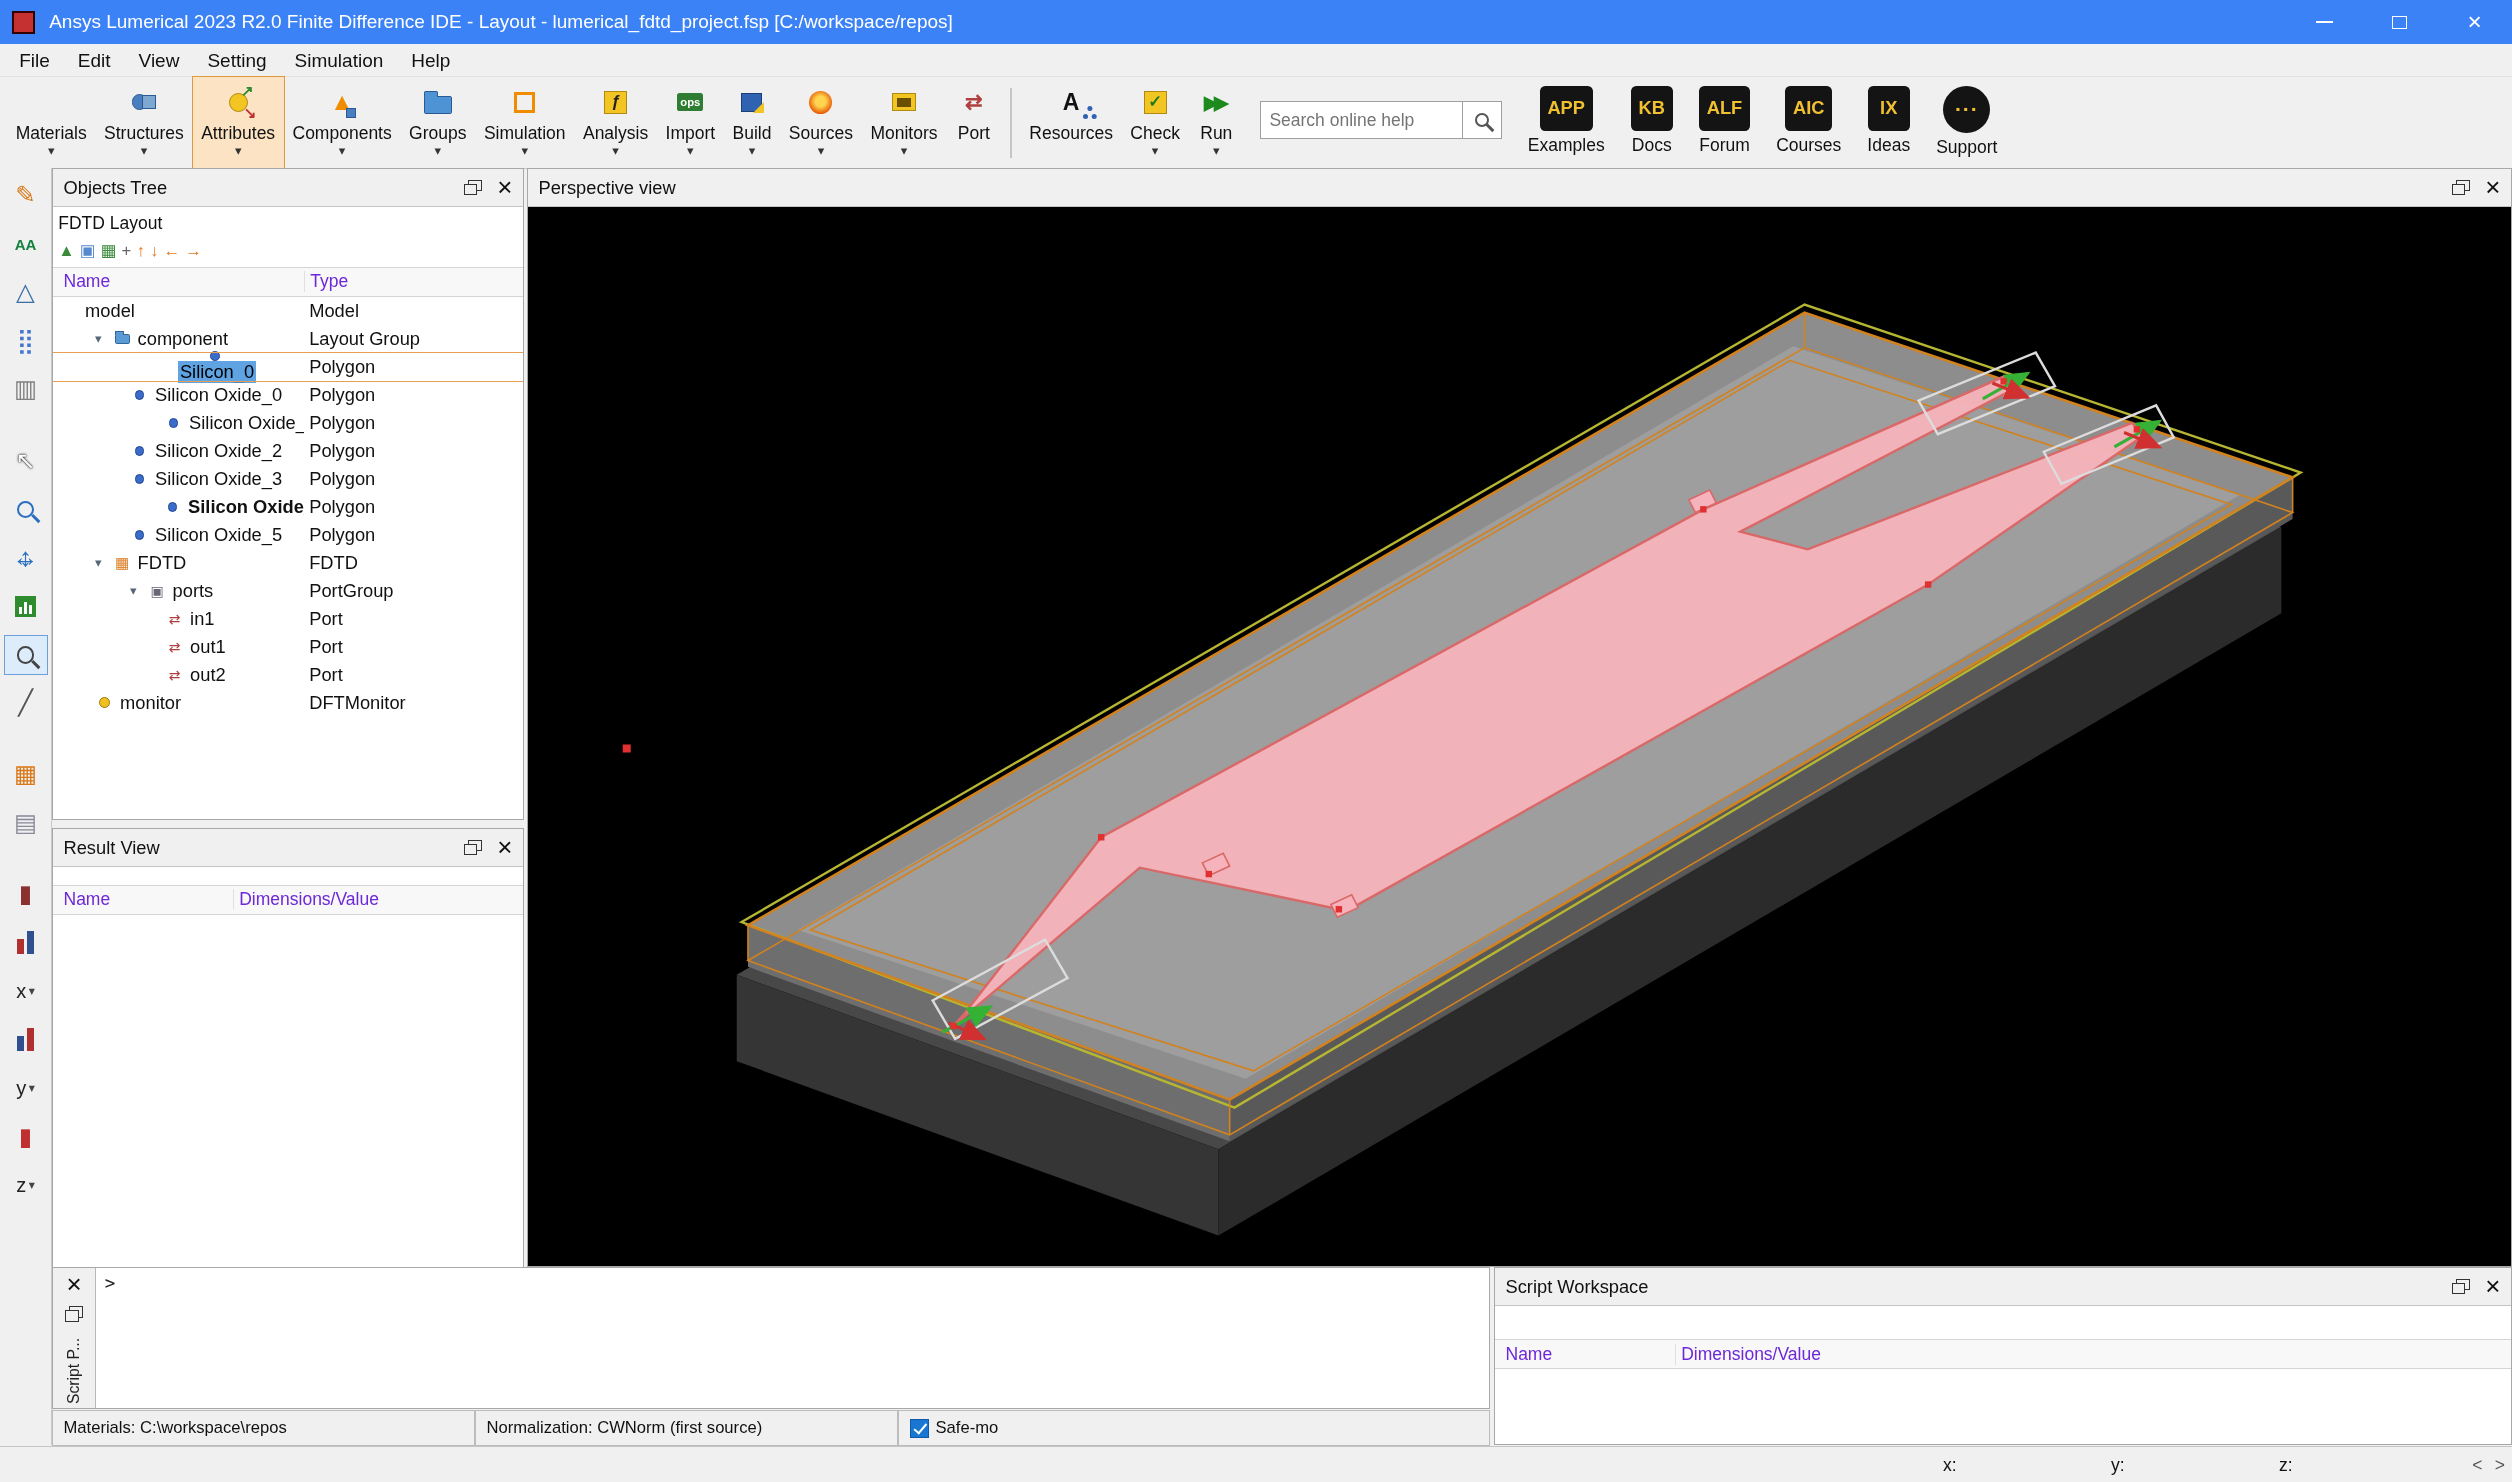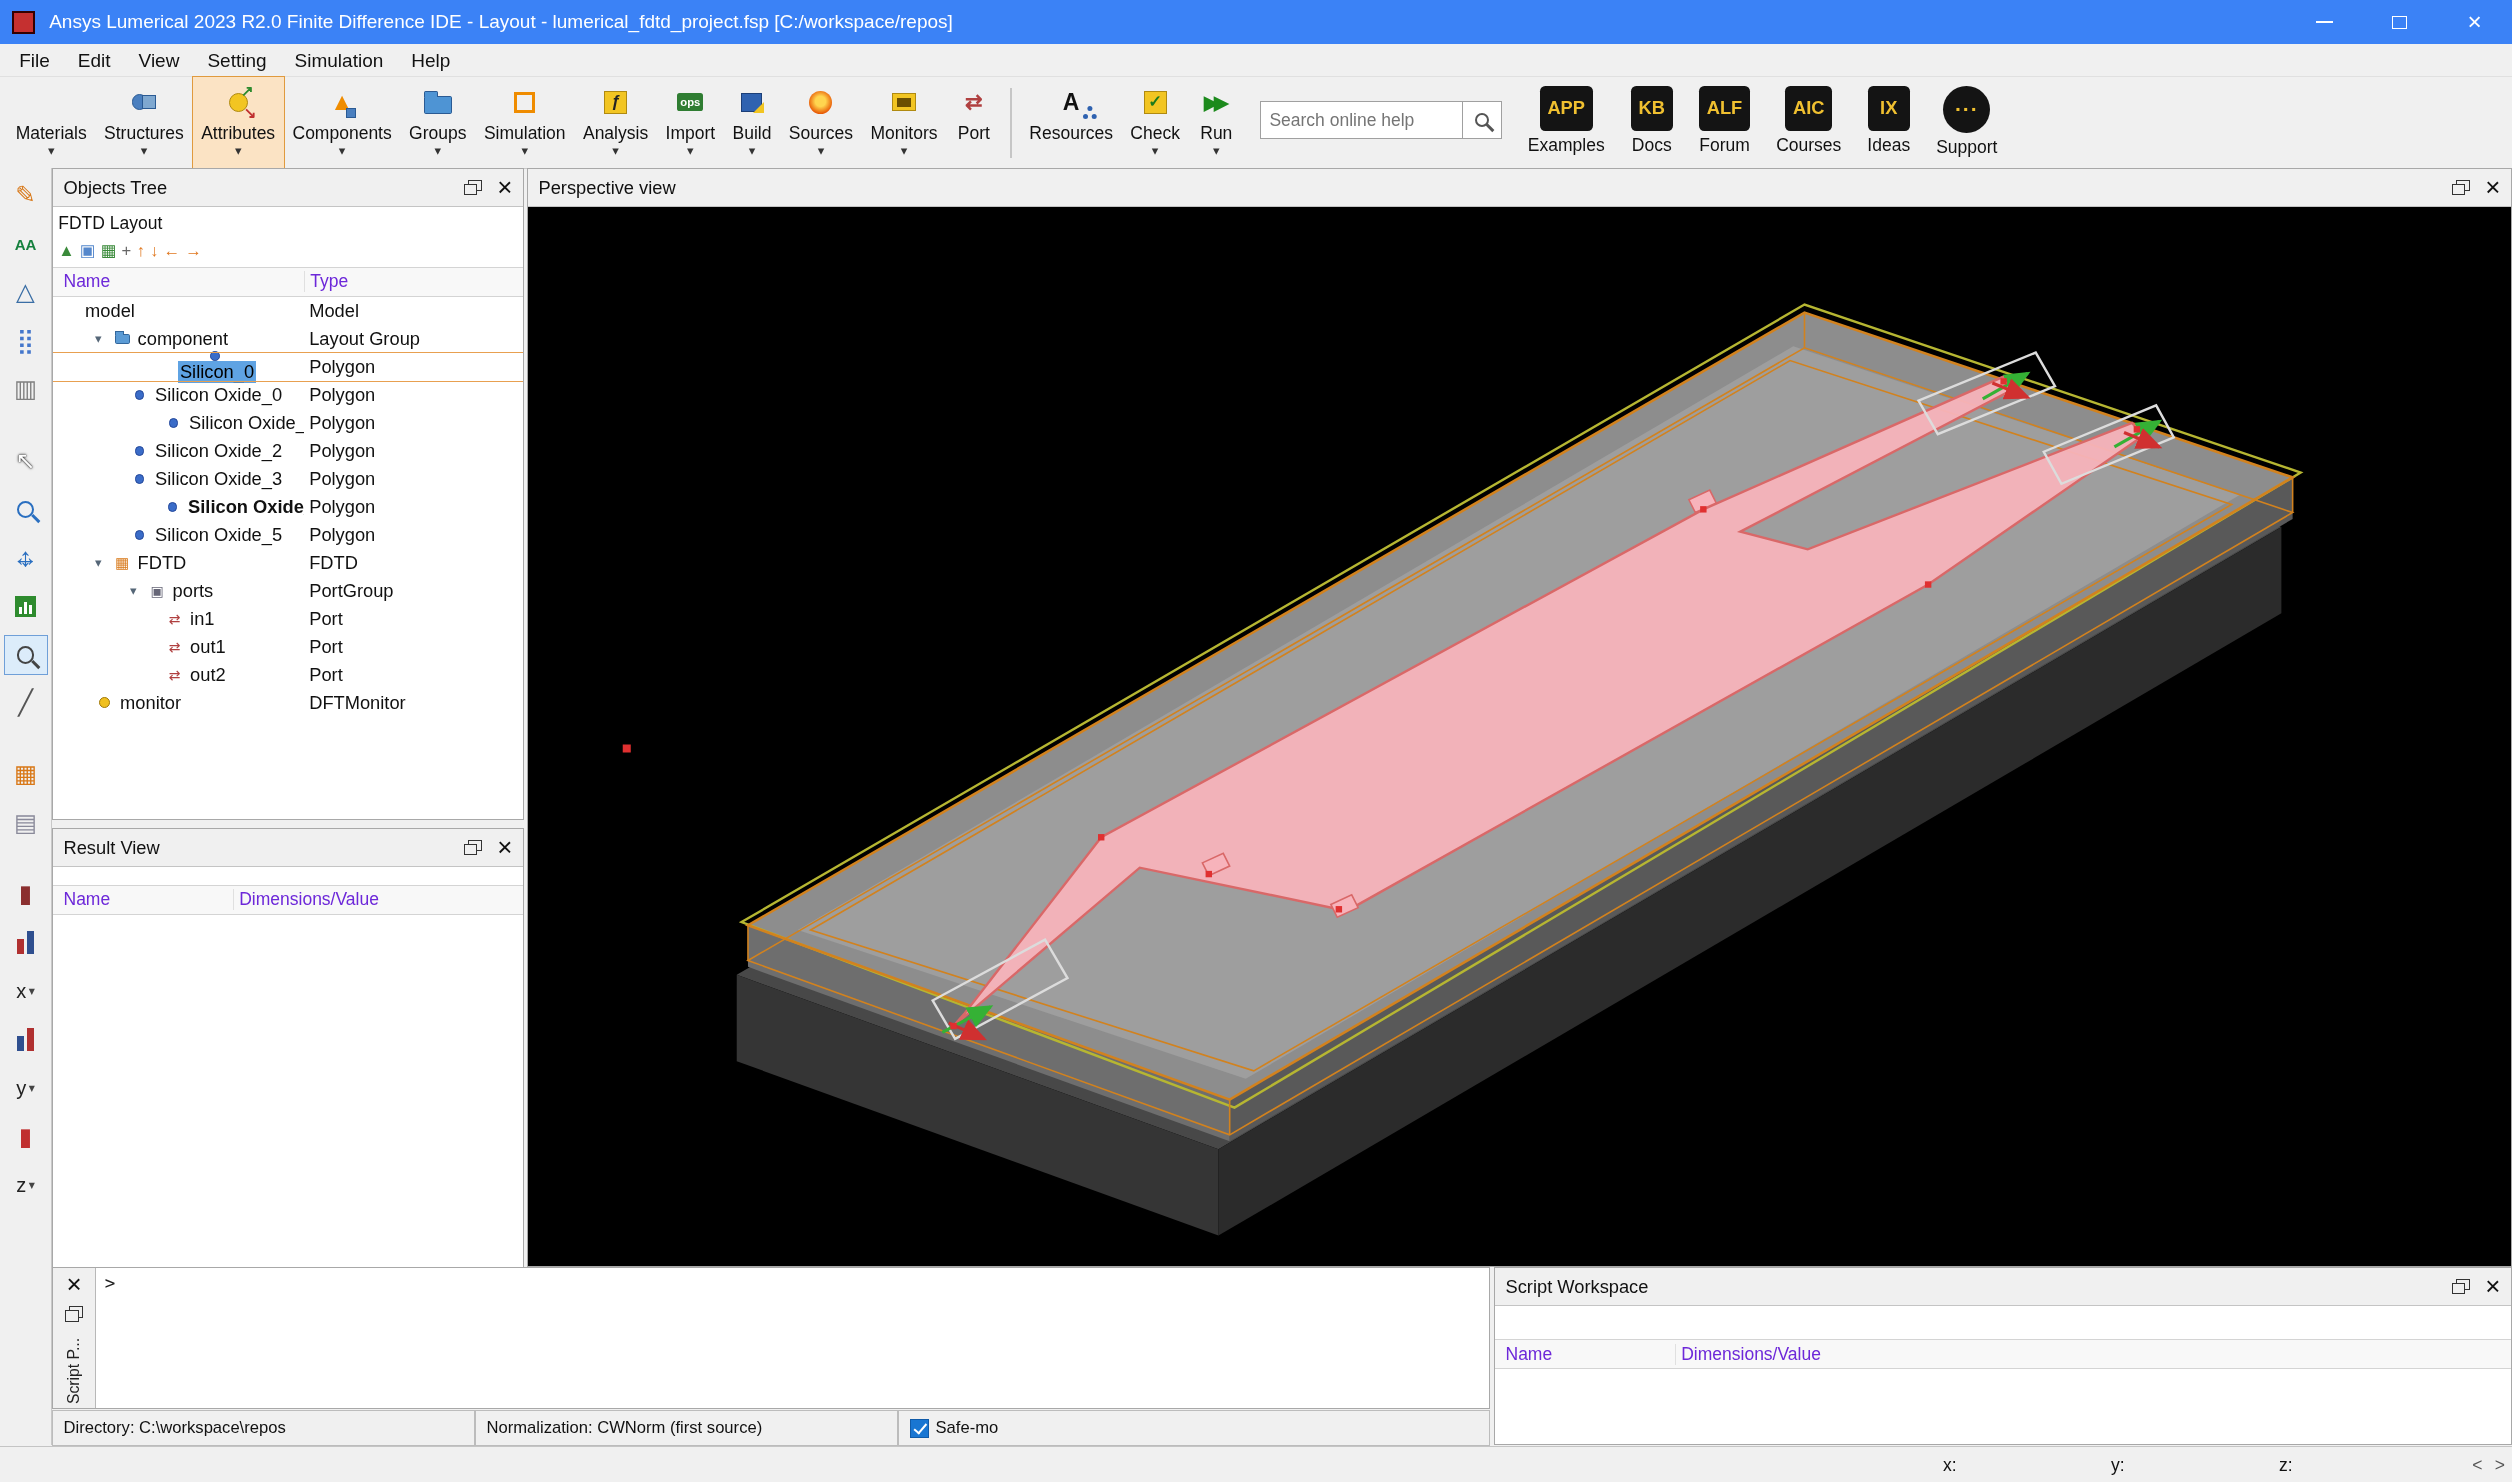--- a/index.html
+++ b/index.html
@@ -677,21 +677,21 @@
       <span class="close-btn">×</span>
       <span class="float-ic"></span>
       <span class="console-tab">Script P...</span>
     </div>
     <div class="console-body">
       <span>&gt;</span>
     </div>
   </div>
 
   <div id="statusbar">
-    <div class="seg seg2">Directory: C:\workspace\repos</div>
+    <div class="seg seg2">Materials: C:\workspace\repos</div>
     <div class="seg seg3">Normalization: CWNorm (first source)</div>
     <div class="seg seg4">
       <span class="cb"></span>
       <span>Safe-mo</span>
     </div>
   </div>
 
   <div class="panel" id="script-workspace">
     <div class="panel-header">
       <span>Script Workspace</span>

